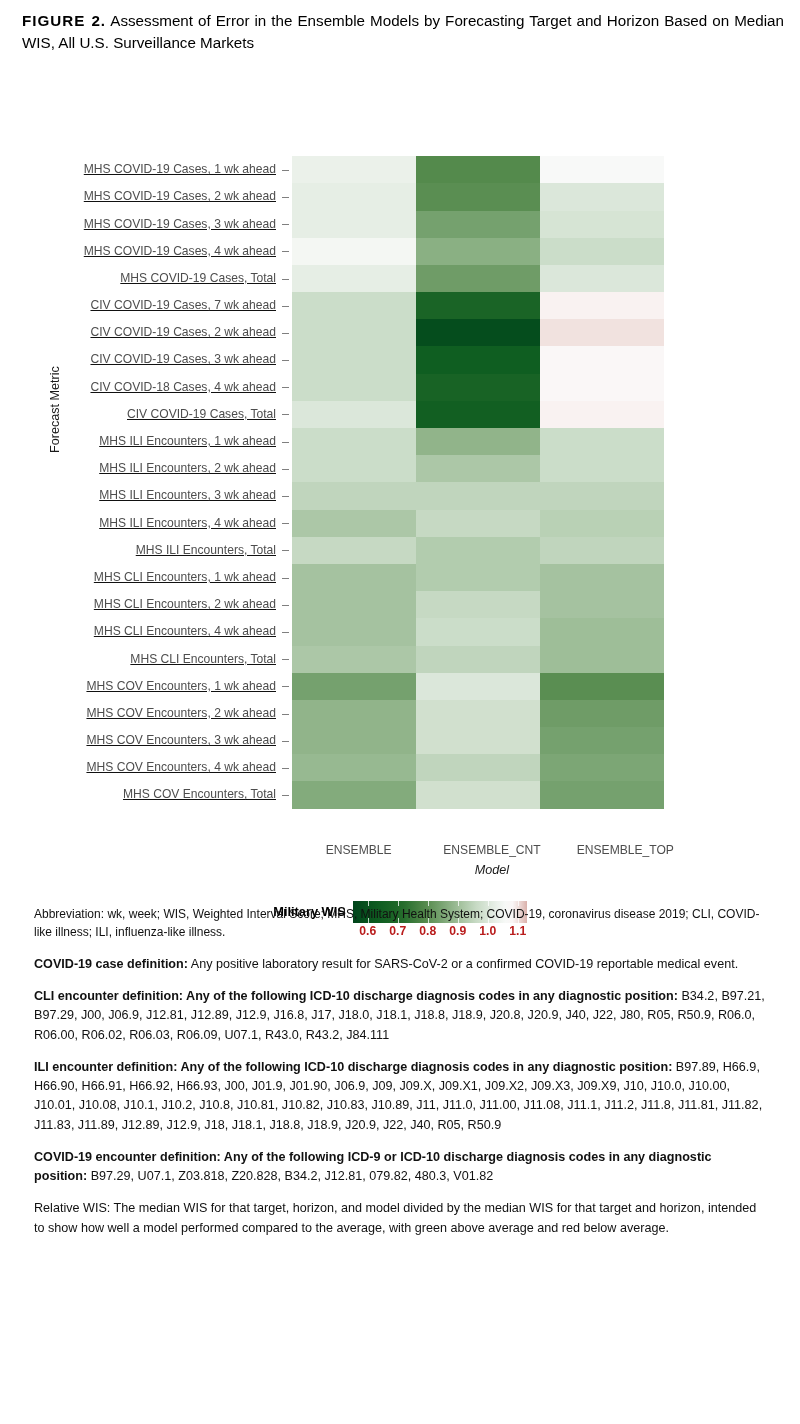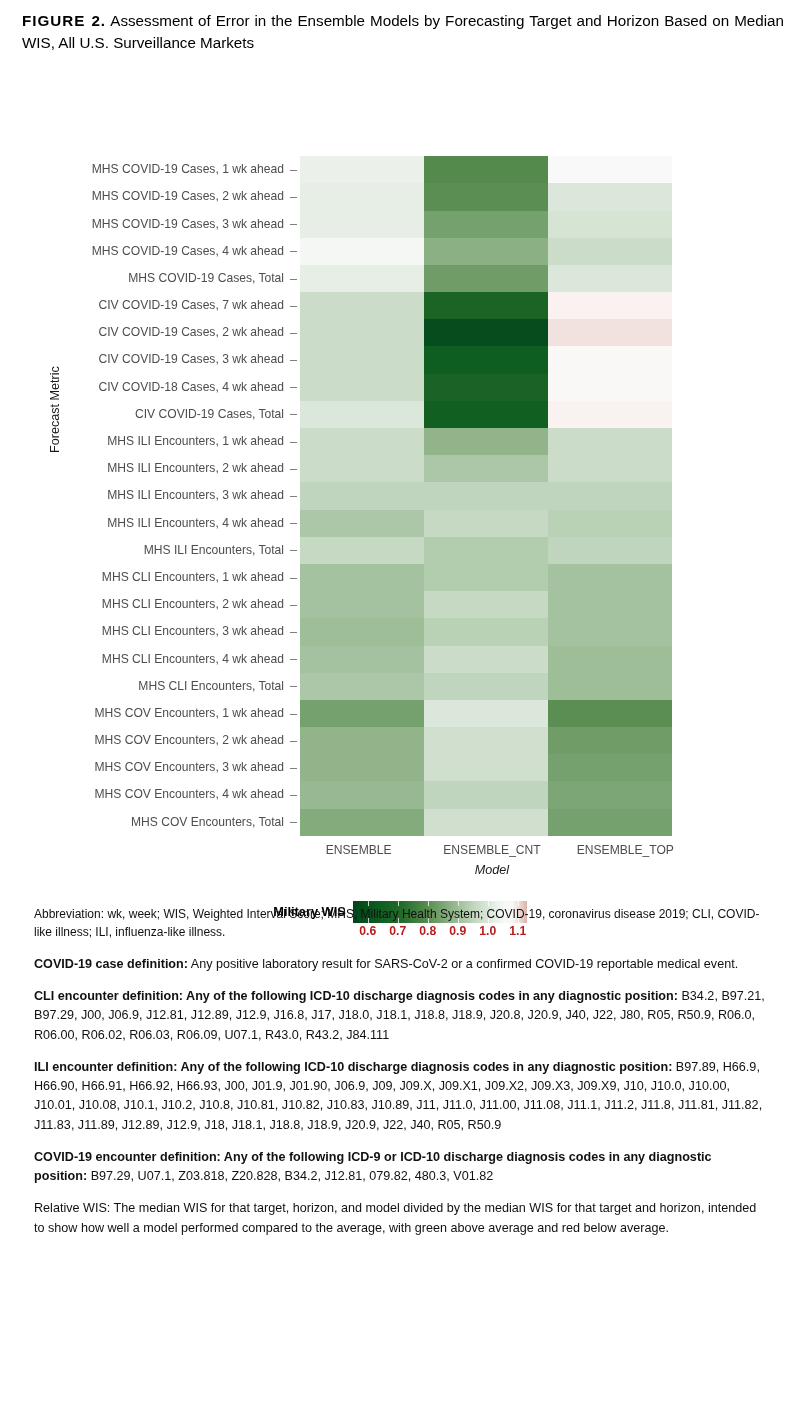--- a/index.html
+++ b/index.html
@@ -41,23 +41,24 @@
     transform: rotate(-90deg);
     transform-origin: left top;
     font-size: 12.6px;
     color: #1a1a1a;
     white-space: nowrap;
   }
 
   
   #heat-rows {
     position: absolute;
-    left: 8px;
+    left: 0px;
     top: 103px;
     width: 772px;
+    text-decoration: underline;
   }
   .heat-row {
     display: flex;
     align-items: stretch;
     height: 27.2px;
     position: relative;
   }
   .row-label {
     width: 282px;
     text-align: right;
@@ -339,29 +340,20 @@
           <div class="cell" style="background: rgb(178, 204, 174);"></div>
           <div class="cell" style="background: rgb(165, 194, 160);"></div>
         </div>
       </div>
       <div class="heat-row">
         <div class="row-label">MHS CLI Encounters, 2 wk ahead</div>
         <div class="tickmark"></div>
         <div class="cells">
           <div class="cell" style="background: rgb(165, 194, 160);"></div>
           <div class="cell" style="background: rgb(198, 217, 195);"></div>
-          <div class="cell" style="background: rgb(165, 194, 160);"></div>
-        </div>
-      </div>
-      <div class="heat-row">
-        <div class="row-label">MHS CLI Encounters, 3 wk ahead</div>
-        <div class="tickmark"></div>
-        <div class="cells">
-          <div class="cell" style="background: rgb(158, 190, 152);"></div>
-          <div class="cell" style="background: rgb(185, 209, 181);"></div>
           <div class="cell" style="background: rgb(165, 194, 160);"></div>
         </div>
       </div>
       <div class="heat-row">
         <div class="row-label">MHS CLI Encounters, 4 wk ahead</div>
         <div class="tickmark"></div>
         <div class="cells">
           <div class="cell" style="background: rgb(165, 194, 160);"></div>
           <div class="cell" style="background: rgb(203, 221, 201);"></div>
           <div class="cell" style="background: rgb(158, 190, 152);"></div>

